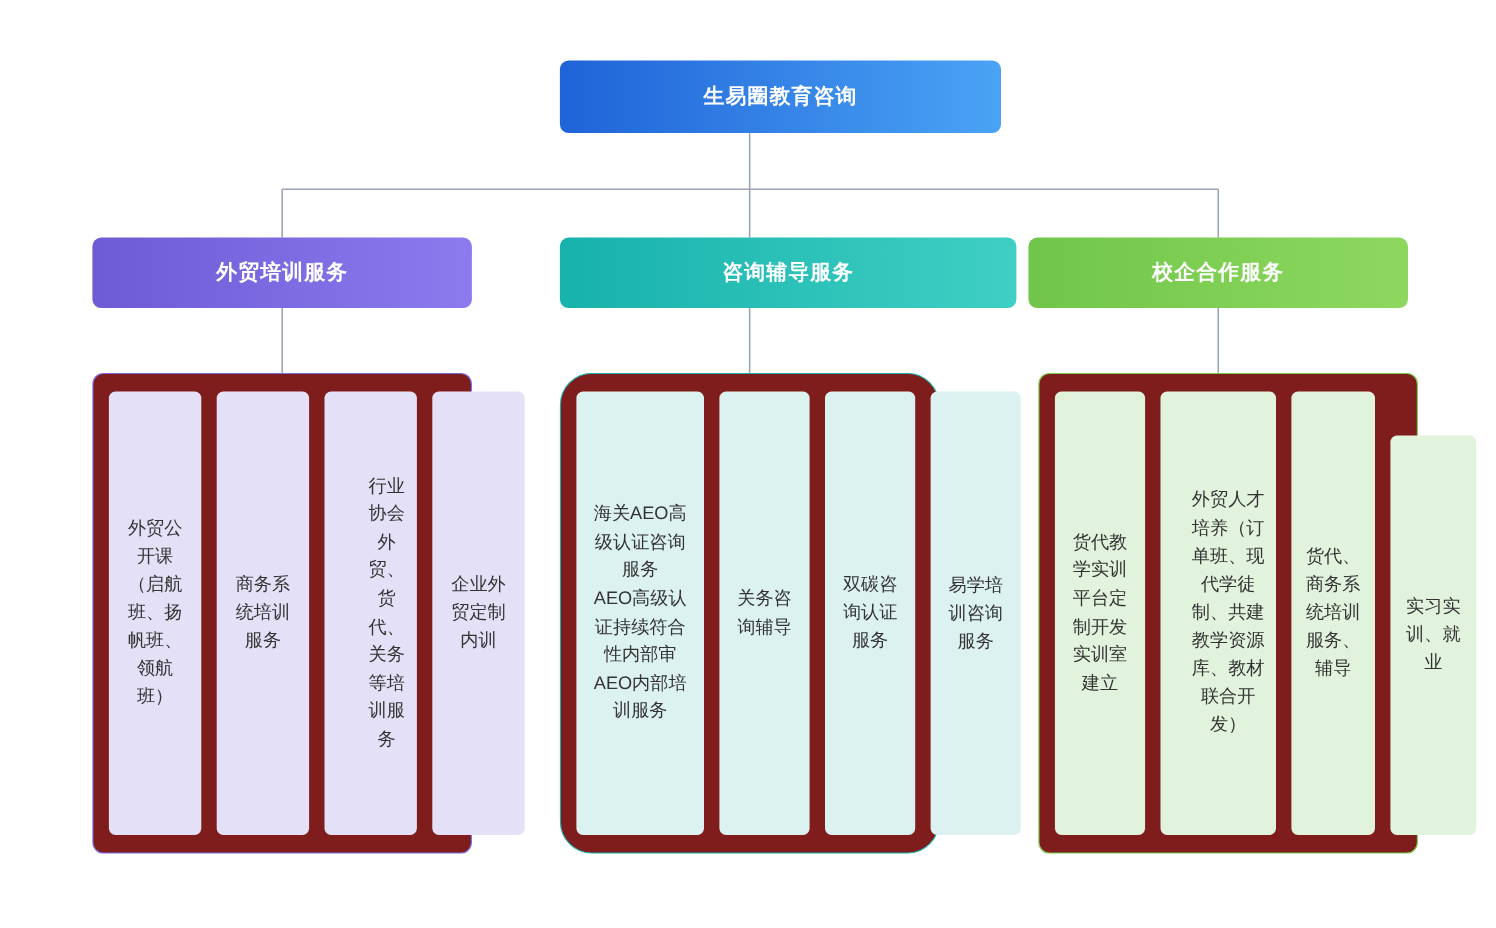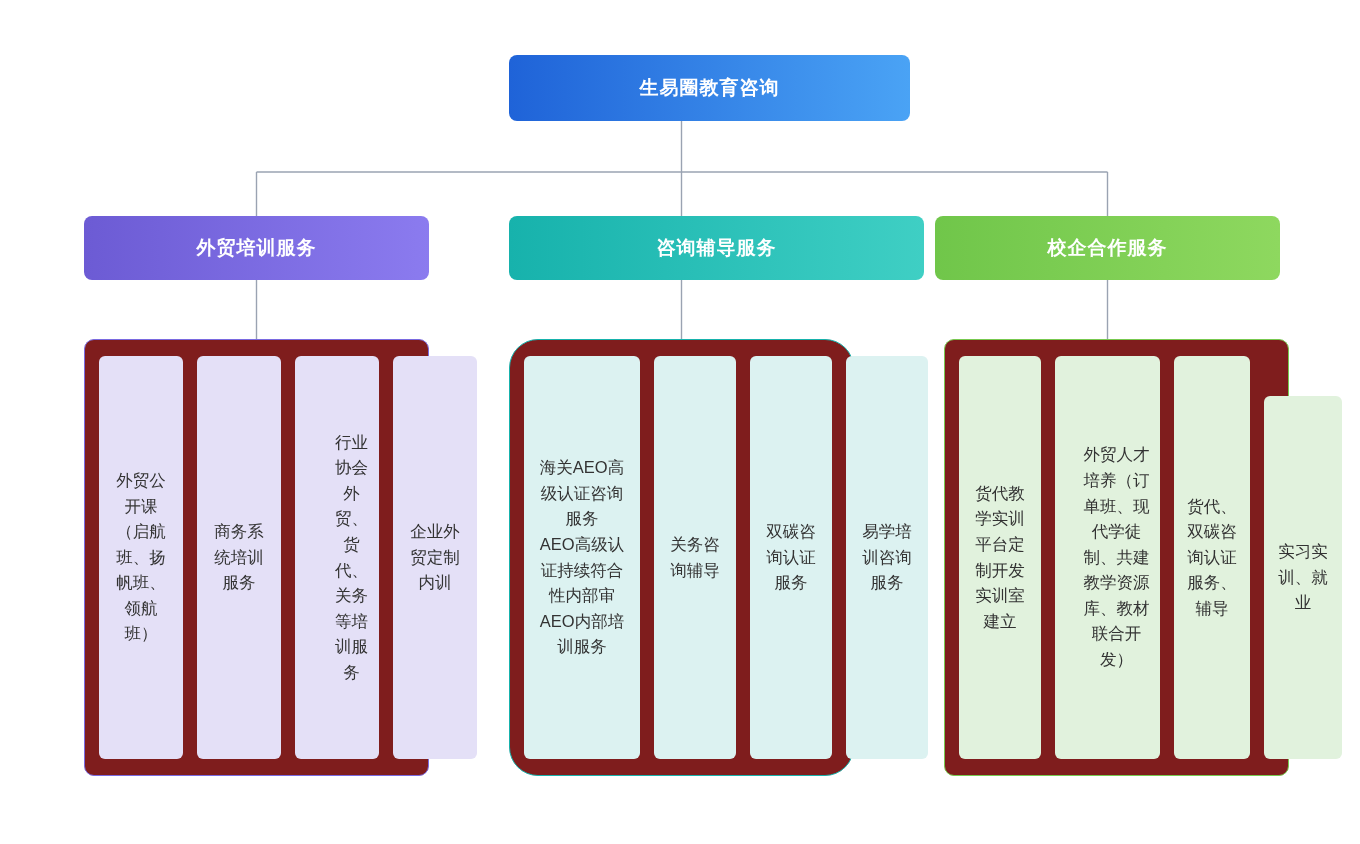--- a/index.html
+++ b/index.html
@@ -164,17 +164,17 @@
 AEO内部培训服务</div>
     <div class="leaf">关务咨询辅导</div>
     <div class="leaf">双碳咨询认证服务</div>
     <div class="leaf">易学培训咨询服务</div>
   </div>
 
   <div class="group-box c2">
     <div class="leaf">货代教学实训平台定制开发
 实训室建立</div>
     <div class="leaf">外贸人才培养（订单班、现代学徒制、共建教学资源库、教材联合开发）</div>
-    <div class="leaf">货代、双碳咨询认证服务、辅导</div>
+    <div class="leaf">货代、商务系统培训服务、辅导</div>
     <div class="leaf">实习实训、就业</div>
   </div>
 
 </div>
 
 </body></html>

